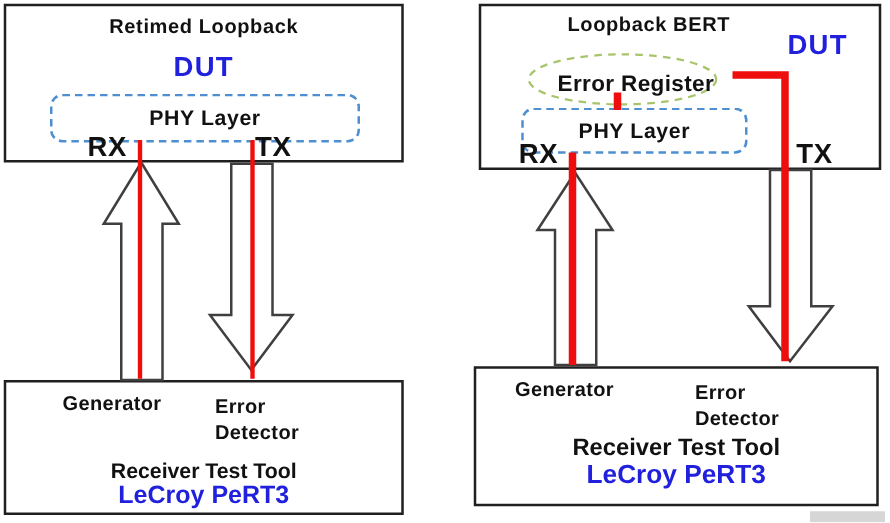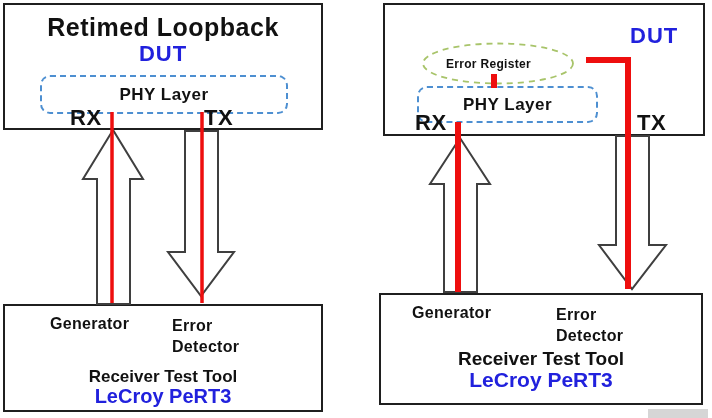--- a/index.html
+++ b/index.html
@@ -12,28 +12,28 @@
     border:2px solid var(--box-border,#1f1f1f);
   }
   .box > *{position:absolute;z-index:3;}
   .phy-box{
     position:absolute;z-index:2;
     border:2px dashed var(--phy-dash-blue,#4d8fd1);
     border-radius:10px;background:transparent;
     display:flex;align-items:center;justify-content:center;
   }
   .phy-box > span{position:relative;z-index:3;font-size:17px;letter-spacing:.5px;white-space:nowrap;}
-  .titleline{left:0;right:0;text-align:center;font-size:25px;letter-spacing:.5px;white-space:nowrap;}
+  .titleline{left:0;right:0;text-align:center;font-size:16px;letter-spacing:.5px;white-space:nowrap;}
   .dutword{color:var(--brand-blue,#2121dd);font-size:22px;letter-spacing:1px;white-space:nowrap;}
   .port{font-size:22px;letter-spacing:.5px;white-space:nowrap;}
   .small-label{font-size:16px;letter-spacing:.3px;white-space:nowrap;}
   .two-line{line-height:21px;}
   .toolline{left:0;right:0;text-align:center;white-space:nowrap;}
   .brandline{left:0;right:0;text-align:center;color:var(--brand-blue,#2121dd);white-space:nowrap;}
-  .reg-label{font-size:12px;letter-spacing:.3px;white-space:nowrap;}
+  .reg-label{font-size:18px;letter-spacing:.3px;white-space:nowrap;}
   svg.lines{position:absolute;left:0;top:0;z-index:4;pointer-events:none;}
   svg.under{position:absolute;z-index:2;pointer-events:none;}
   .arrow{fill:#ffffff;stroke:var(--arrow-outline,#3f3f3f);stroke-width:2;stroke-linejoin:miter;}
   .red{stroke:var(--accent-red,#ee0e0e);fill:none;}
   .ellipse{fill:none;stroke:var(--register-dash-green,#a8c46a);stroke-width:1.8;stroke-dasharray:6 5;}
   .artifact{position:absolute;background:#d6d6d6;z-index:0;}
 </style>
 </head>
 <body>
 
@@ -53,20 +53,21 @@
     <span class="small-label" style="left:45px;top:9px;">Generator</span>
     <div class="small-label two-line" style="left:167px;top:9px;">
       <div>Error</div>
       <div>Detector</div>
     </div>
     <div class="toolline" style="top:61px;font-size:17px;">Receiver Test Tool</div>
     <div class="brandline" style="top:79px;font-size:20px;">LeCroy PeRT3</div>
   </div>
 
   <div class="box" style="left:383px;top:3px;width:318px;height:129px;">
+    <div class="titleline" style="left:15px;right:auto;width:238px;top:7px;">Loopback BERT</div>
     <span class="dutword" style="left:245px;top:18px;">DUT</span>
     <span class="reg-label" style="left:61px;top:52px;">Error Register</span>
     <div class="phy-box" style="left:32px;top:81px;width:177px;height:33px;">
       <span>PHY Layer</span>
     </div>
     <span class="port" style="left:30px;top:105px;">RX</span>
     <span class="port" style="left:252px;top:105px;">TX</span>
   </div>
 
   <svg class="under" style="left:420px;top:41px;" width="156" height="45" viewBox="0 0 156 45">

